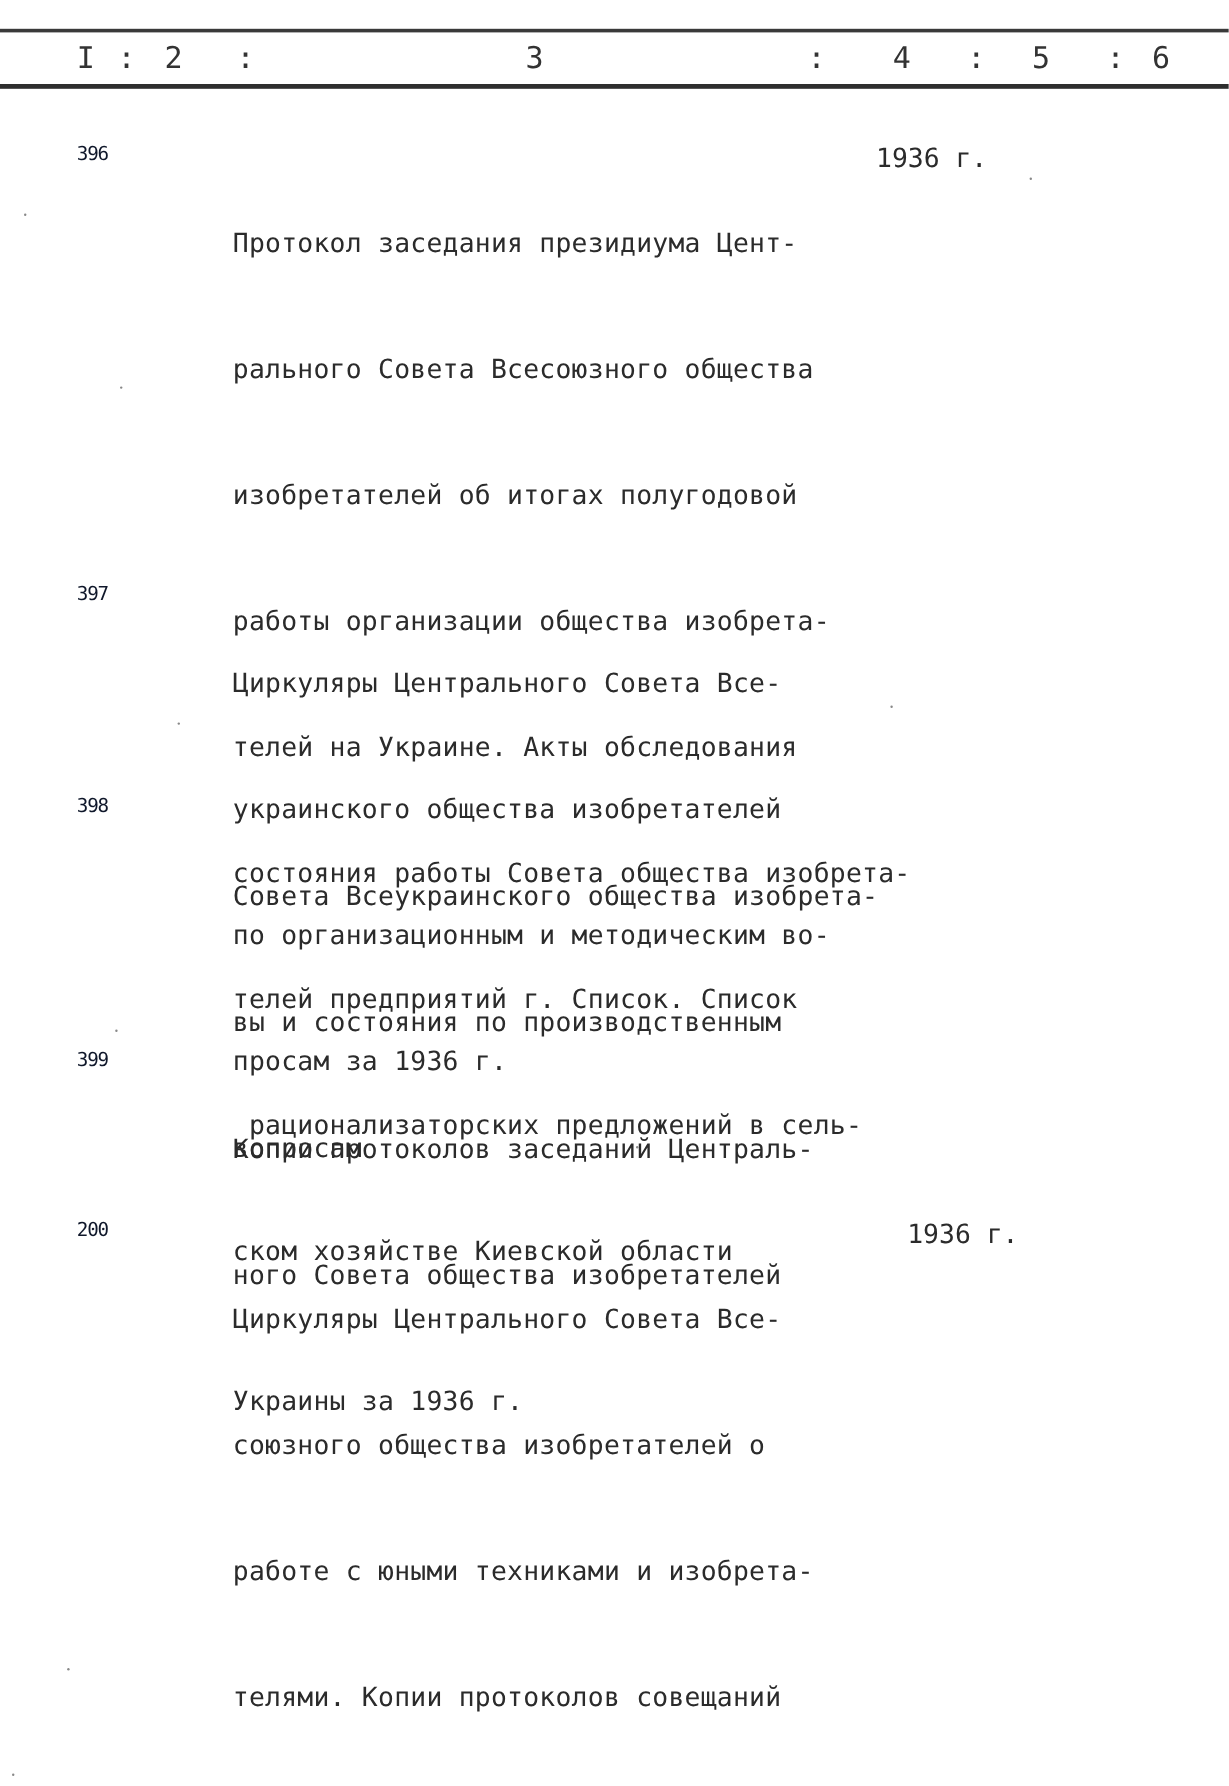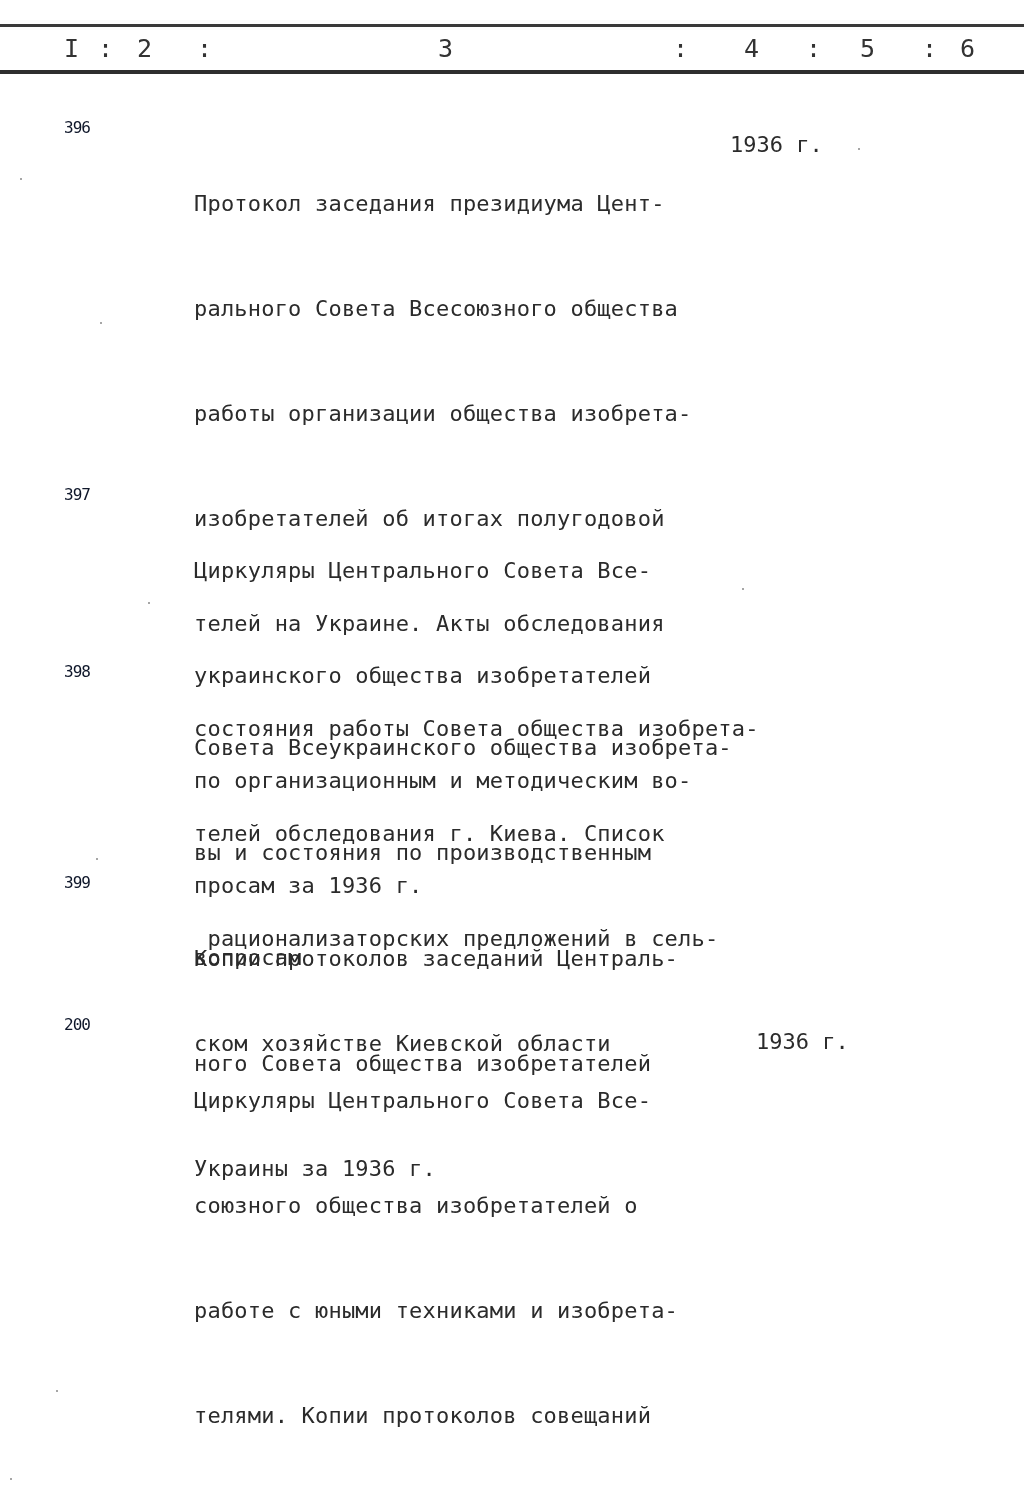--- a/index.html
+++ b/index.html
@@ -7,21 +7,21 @@
       width: 1024px; height: 1488px; background: #ffffff; position: relative; overflow: hidden;
       font-family: "DejaVu Sans Mono", "Liberation Mono", monospace; color: #2a2a2a;
     }
     .rule { position: absolute; left: 0; width: 1024px; height: 3px; background: #3a3a3a; }
     .rule.top { top: 24px; }
     .rule.bottom { top: 70px; height: 4px; background: #2e2e2e; }
     .hdr { position: absolute; top: 34px; font-size: 25px; color: #333; }
     .entry { position: absolute; left: 0; width: 1024px; }
     .num { position: absolute; left: 64px; font-size: 16px; color: #0f172a; letter-spacing: -1px; }
     .text { position: absolute; left: 194px; font-size: 22px; line-height: 35px; white-space: pre; color: #2b2b2b; letter-spacing: 0.2px; }
-    .date { position: absolute; font-size: 22px; color: #2b2b2b; margin-top: 12px; }
+    .date { position: absolute; font-size: 22px; color: #2b2b2b; }
     .speck { position: absolute; width: 2px; height: 2px; background: #888; border-radius: 1px; }
   </style>
 </head>
 <body>
 
 <div class="rule top"></div>
 <div>
   <span class="hdr" style="left:64px">I</span>
   <span class="hdr" style="left:98px">:</span>
   <span class="hdr" style="left:137px">2</span>
@@ -34,25 +34,25 @@
   <span class="hdr" style="left:922px">:</span>
   <span class="hdr" style="left:960px">6</span>
 </div>
 <div class="rule bottom"></div>
 
 <div class="entry" style="top:118px">
   <span class="num" style="top:0">396</span>
   <div class="text" style="top:-2px">
     <div>Протокол заседания президиума Цент-</div>
     <div>рального Совета Всесоюзного общества</div>
+    <div>изобретателей об итогах полугодовой</div>
     <div>работы организации общества изобрета-</div>
-    <div>изобретателей об итогах полугодовой</div>
     <div>телей на Украине. Акты обследования</div>
     <div>состояния работы Совета общества изобрета-</div>
-    <div>телей обследования г. Киева. Список</div>
+    <div>телей предприятий г. Список. Список</div>
     <div> рационализаторских предложений в сель-</div>
     <div>ском хозяйстве Киевской области</div>
   </div>
   <span class="date" style="left:730px;top:2px">1936 г.</span>
 </div>
 
 <div class="entry" style="top:485px">
   <span class="num" style="top:0">397</span>
   <div class="text" style="top:-2px">
     <div>Циркуляры Центрального Совета Все-</div>

